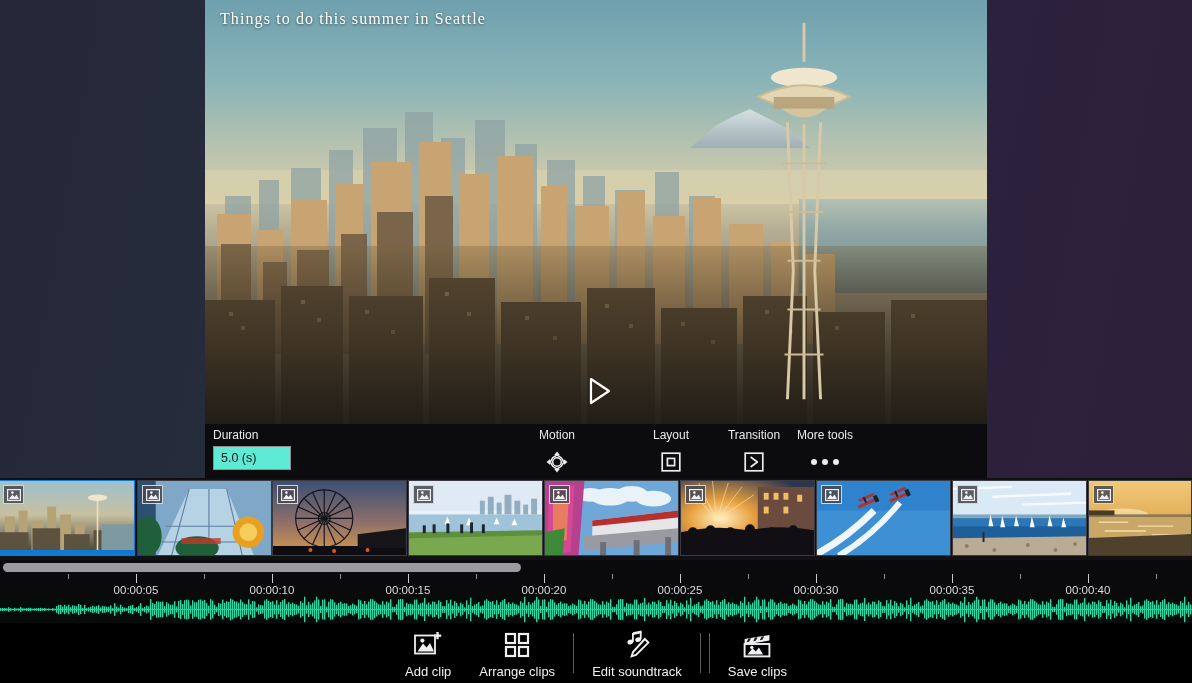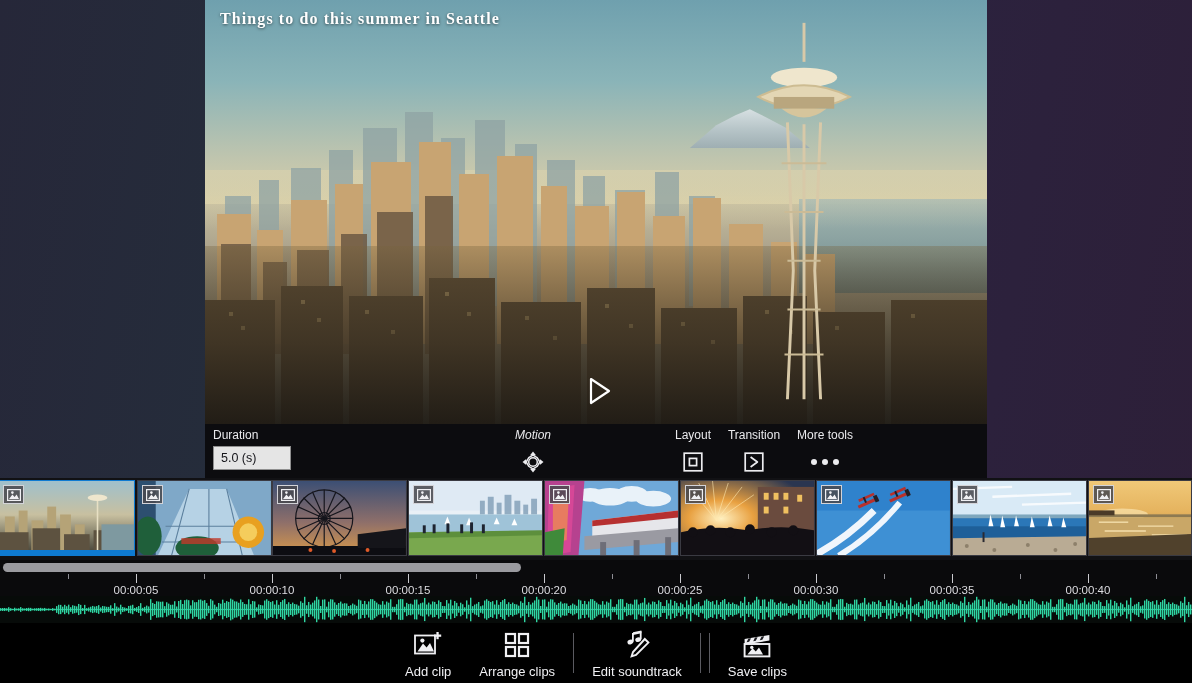--- a/index.html
+++ b/index.html
@@ -57,21 +57,21 @@
   }
   
   #space-needle {
     position: absolute; left: 68%; top: 4%; width: 135px; height: 92%;
   }
 
   
   #video-title {
     position: absolute; left: 15px; top: 10px;
     font-family: "Liberation Serif", "DejaVu Serif", serif;
-    font-weight: bold; font-size: 16px; letter-spacing: 1.1px;
+    font-weight: normal; font-size: 16px; letter-spacing: 1.1px;
     color: #ffffff; text-shadow: 0 1px 3px rgba(0,0,0,.55);
     z-index: 6;
   }
 
   
   #play-button {
     position: absolute; left: 379px; top: 375px; width: 30px; height: 32px;
     z-index: 6; cursor: pointer;
   }
 
@@ -89,21 +89,21 @@
     font-size: 12px; color: #e9e9ec; line-height: 13px;
     margin-top: 5px; white-space: nowrap;
   }
   .tool-icon {
     margin-top: 7px; height: 26px;
     display: flex; align-items: center; justify-content: center;
   }
   #duration-field {
     margin-top: 4px;
     width: 78px; height: 24px;
-    background: #e5e5e5; border: 1px solid #8f8f8f;
+    background: #5eead4; border: 1px solid #8f8f8f;
     color: #15151a; font-size: 12.5px;
     display: flex; align-items: center; padding-left: 7px;
     cursor: text;
   }
   .dots { display: flex; gap: 5px; align-items: center; }
   .dots i { width: 6px; height: 6px; border-radius: 50%; background: #ececef; display: block; }
 
   
   #timeline {
     position: absolute; left: 0; top: 478px; width: 1192px; height: 145px;
@@ -298,38 +298,38 @@
     </div>
   </div>
 
   <div id="clip-toolbar">
 
     <div class="tool" style="left:8px;width:100px;align-items:flex-start;">
       <span class="tool-label">Duration</span>
       <div id="duration-field">5.0 (s)</div>
     </div>
 
-    <div class="tool" style="left:288px;width:80px;font-style:italic;">
+    <div class="tool" style="left:312px;width:80px;">
       <span class="tool-label">Motion</span>
       <span class="tool-icon">
         <svg width="26" height="26" viewBox="0 0 26 26">
           <g fill="none" stroke="#ececef" stroke-width="1.5">
             <circle cx="13" cy="13" r="4.3"></circle>
             <path d="M13 2.5 L16 6.2 L10 6.2 Z" fill="#ececef" stroke="none"></path>
             <path d="M13 23.5 L16 19.8 L10 19.8 Z" fill="#ececef" stroke="none"></path>
             <path d="M2.5 13 L6.2 10 L6.2 16 Z" fill="#ececef" stroke="none"></path>
             <path d="M23.5 13 L19.8 10 L19.8 16 Z" fill="#ececef" stroke="none"></path>
             <path d="M8.7 8.7 L13 6.2 L17.3 8.7 L19.8 13 L17.3 17.3 L13 19.8 L8.7 17.3 L6.2 13 Z"></path>
           </g>
         </svg>
       </span>
     </div>
 
 
-    <div class="tool" style="left:448px;width:80px;">
+    <div class="tool" style="left:426px;width:80px;">
       <span class="tool-label">Layout</span>
       <span class="tool-icon">
         <svg width="24" height="24" viewBox="0 0 24 24">
           <rect x="3.2" y="3.2" width="17.6" height="17.6" fill="none" stroke="#ececef" stroke-width="1.7"></rect>
           <rect x="8.4" y="8.4" width="7.2" height="7.2" fill="none" stroke="#ececef" stroke-width="1.7"></rect>
         </svg>
       </span>
     </div>
 
     <div class="tool" style="left:509px;width:80px;">

